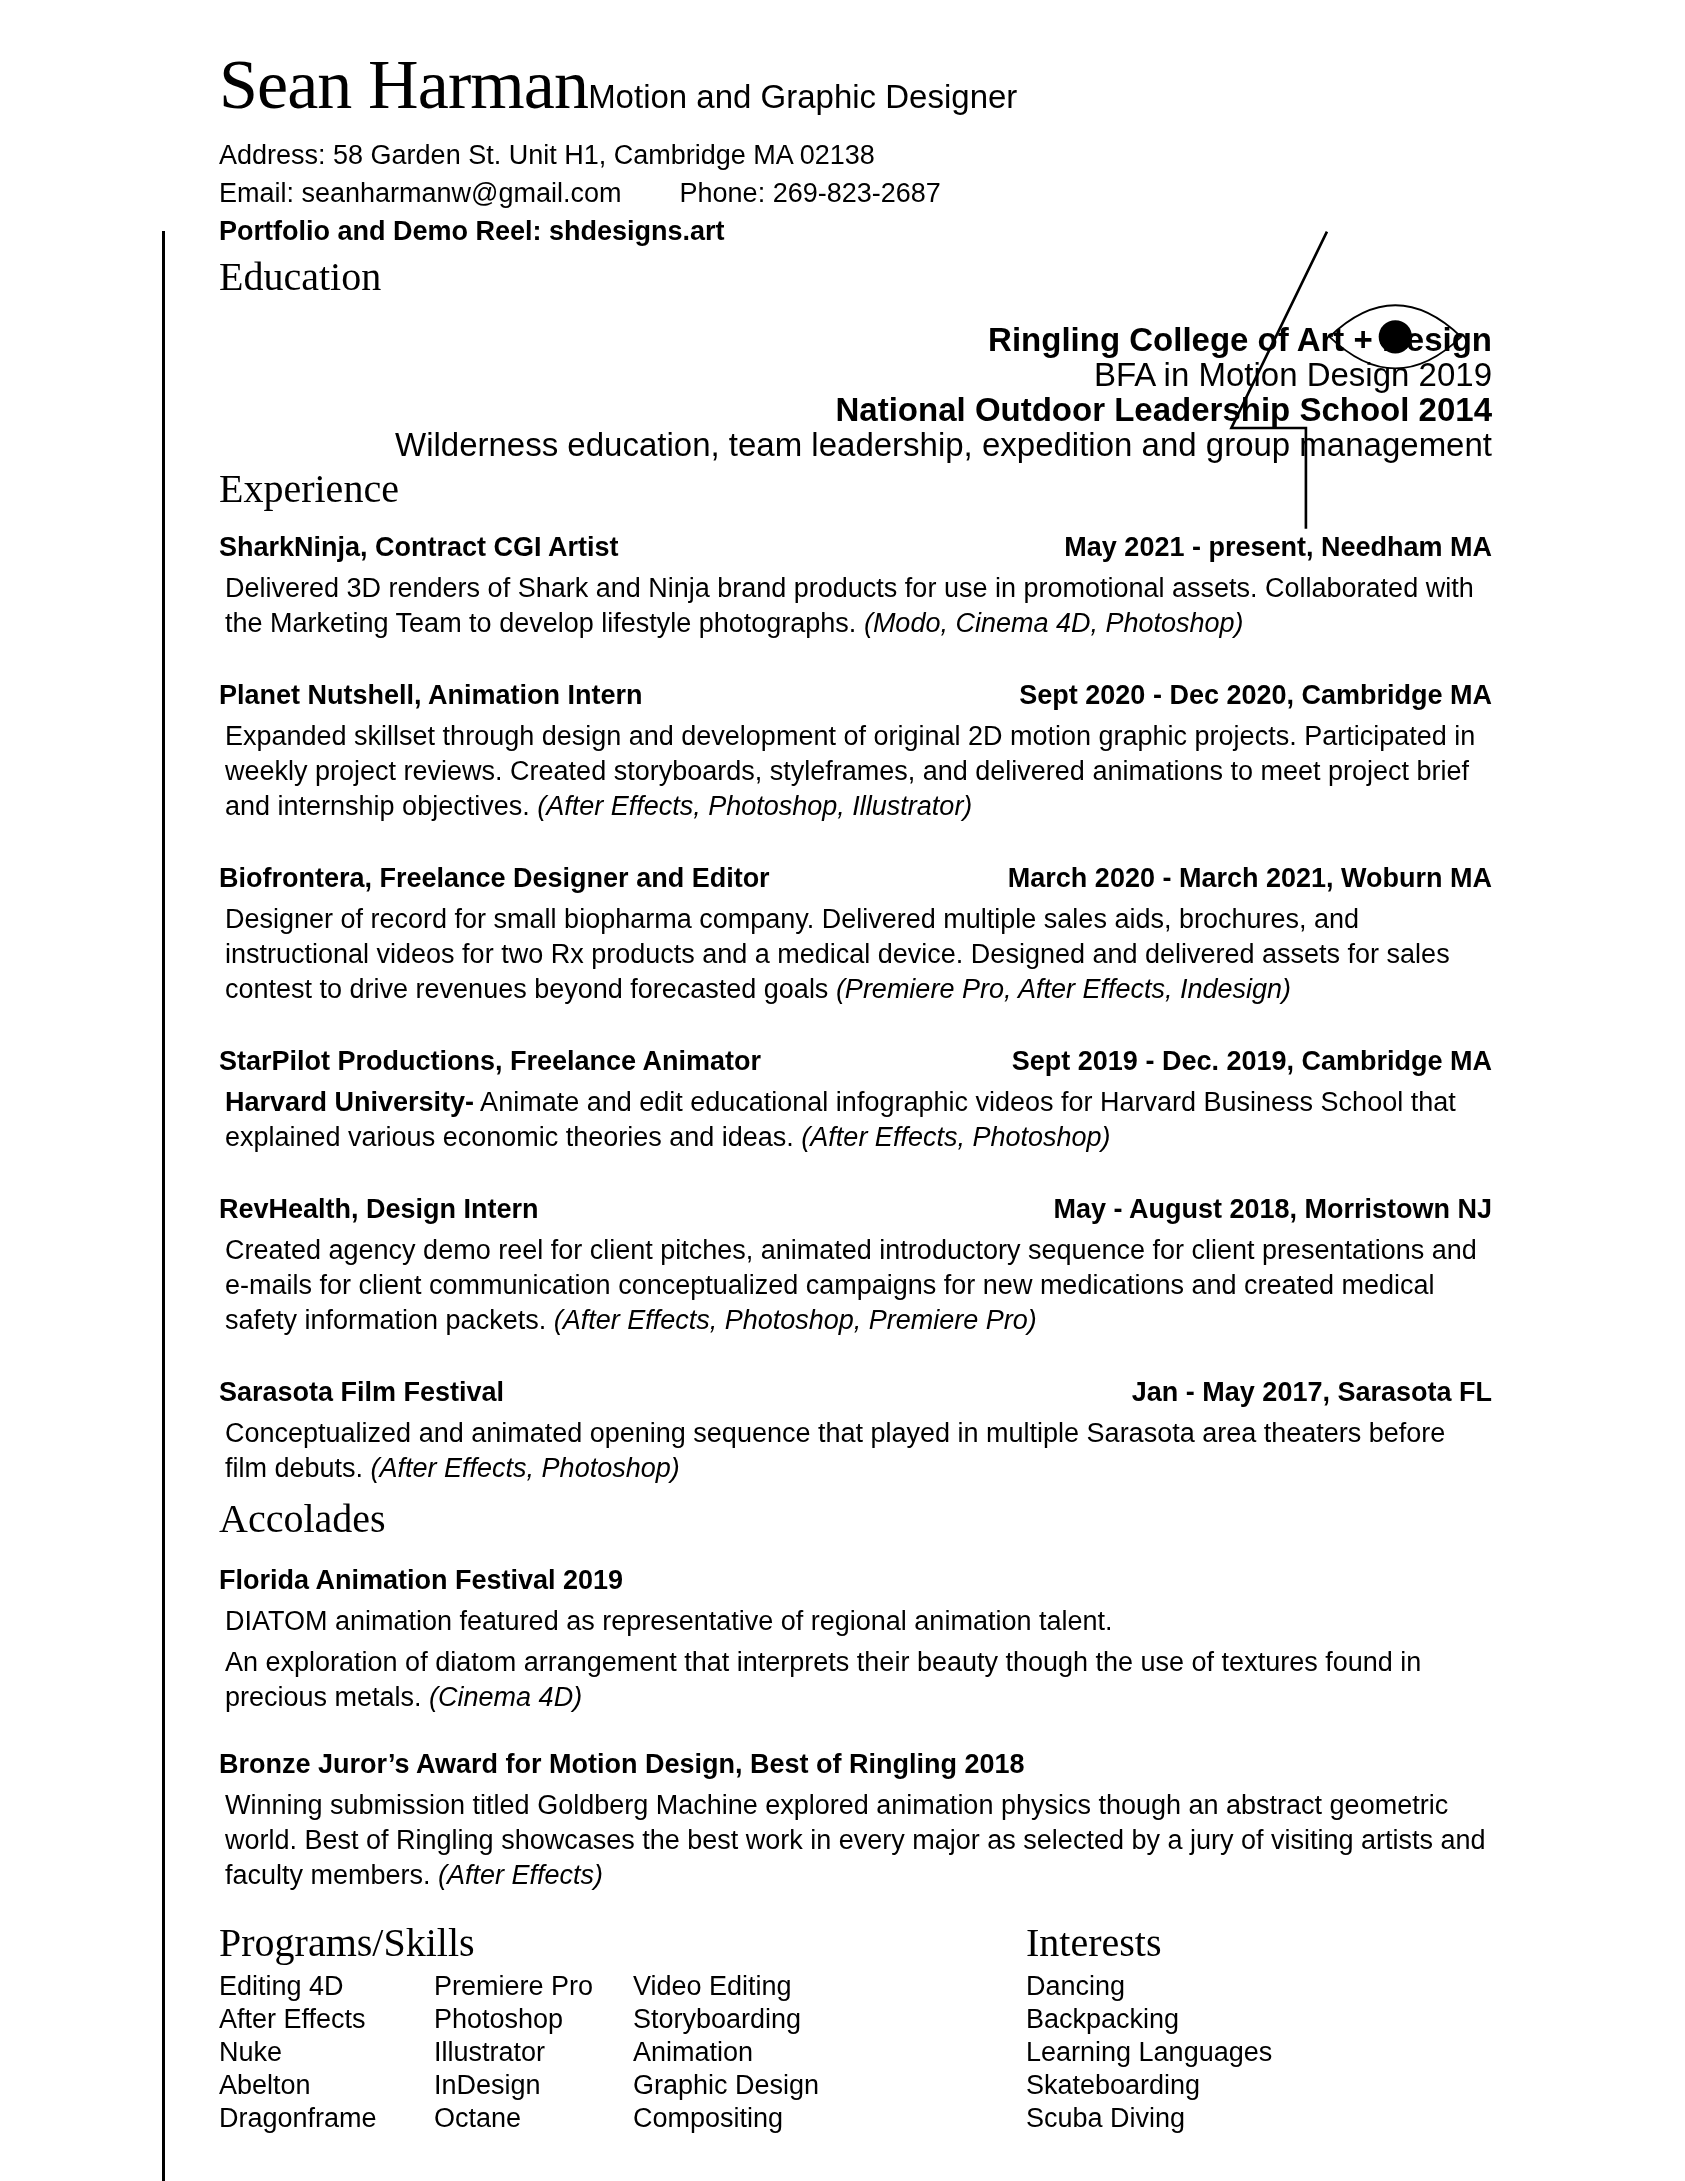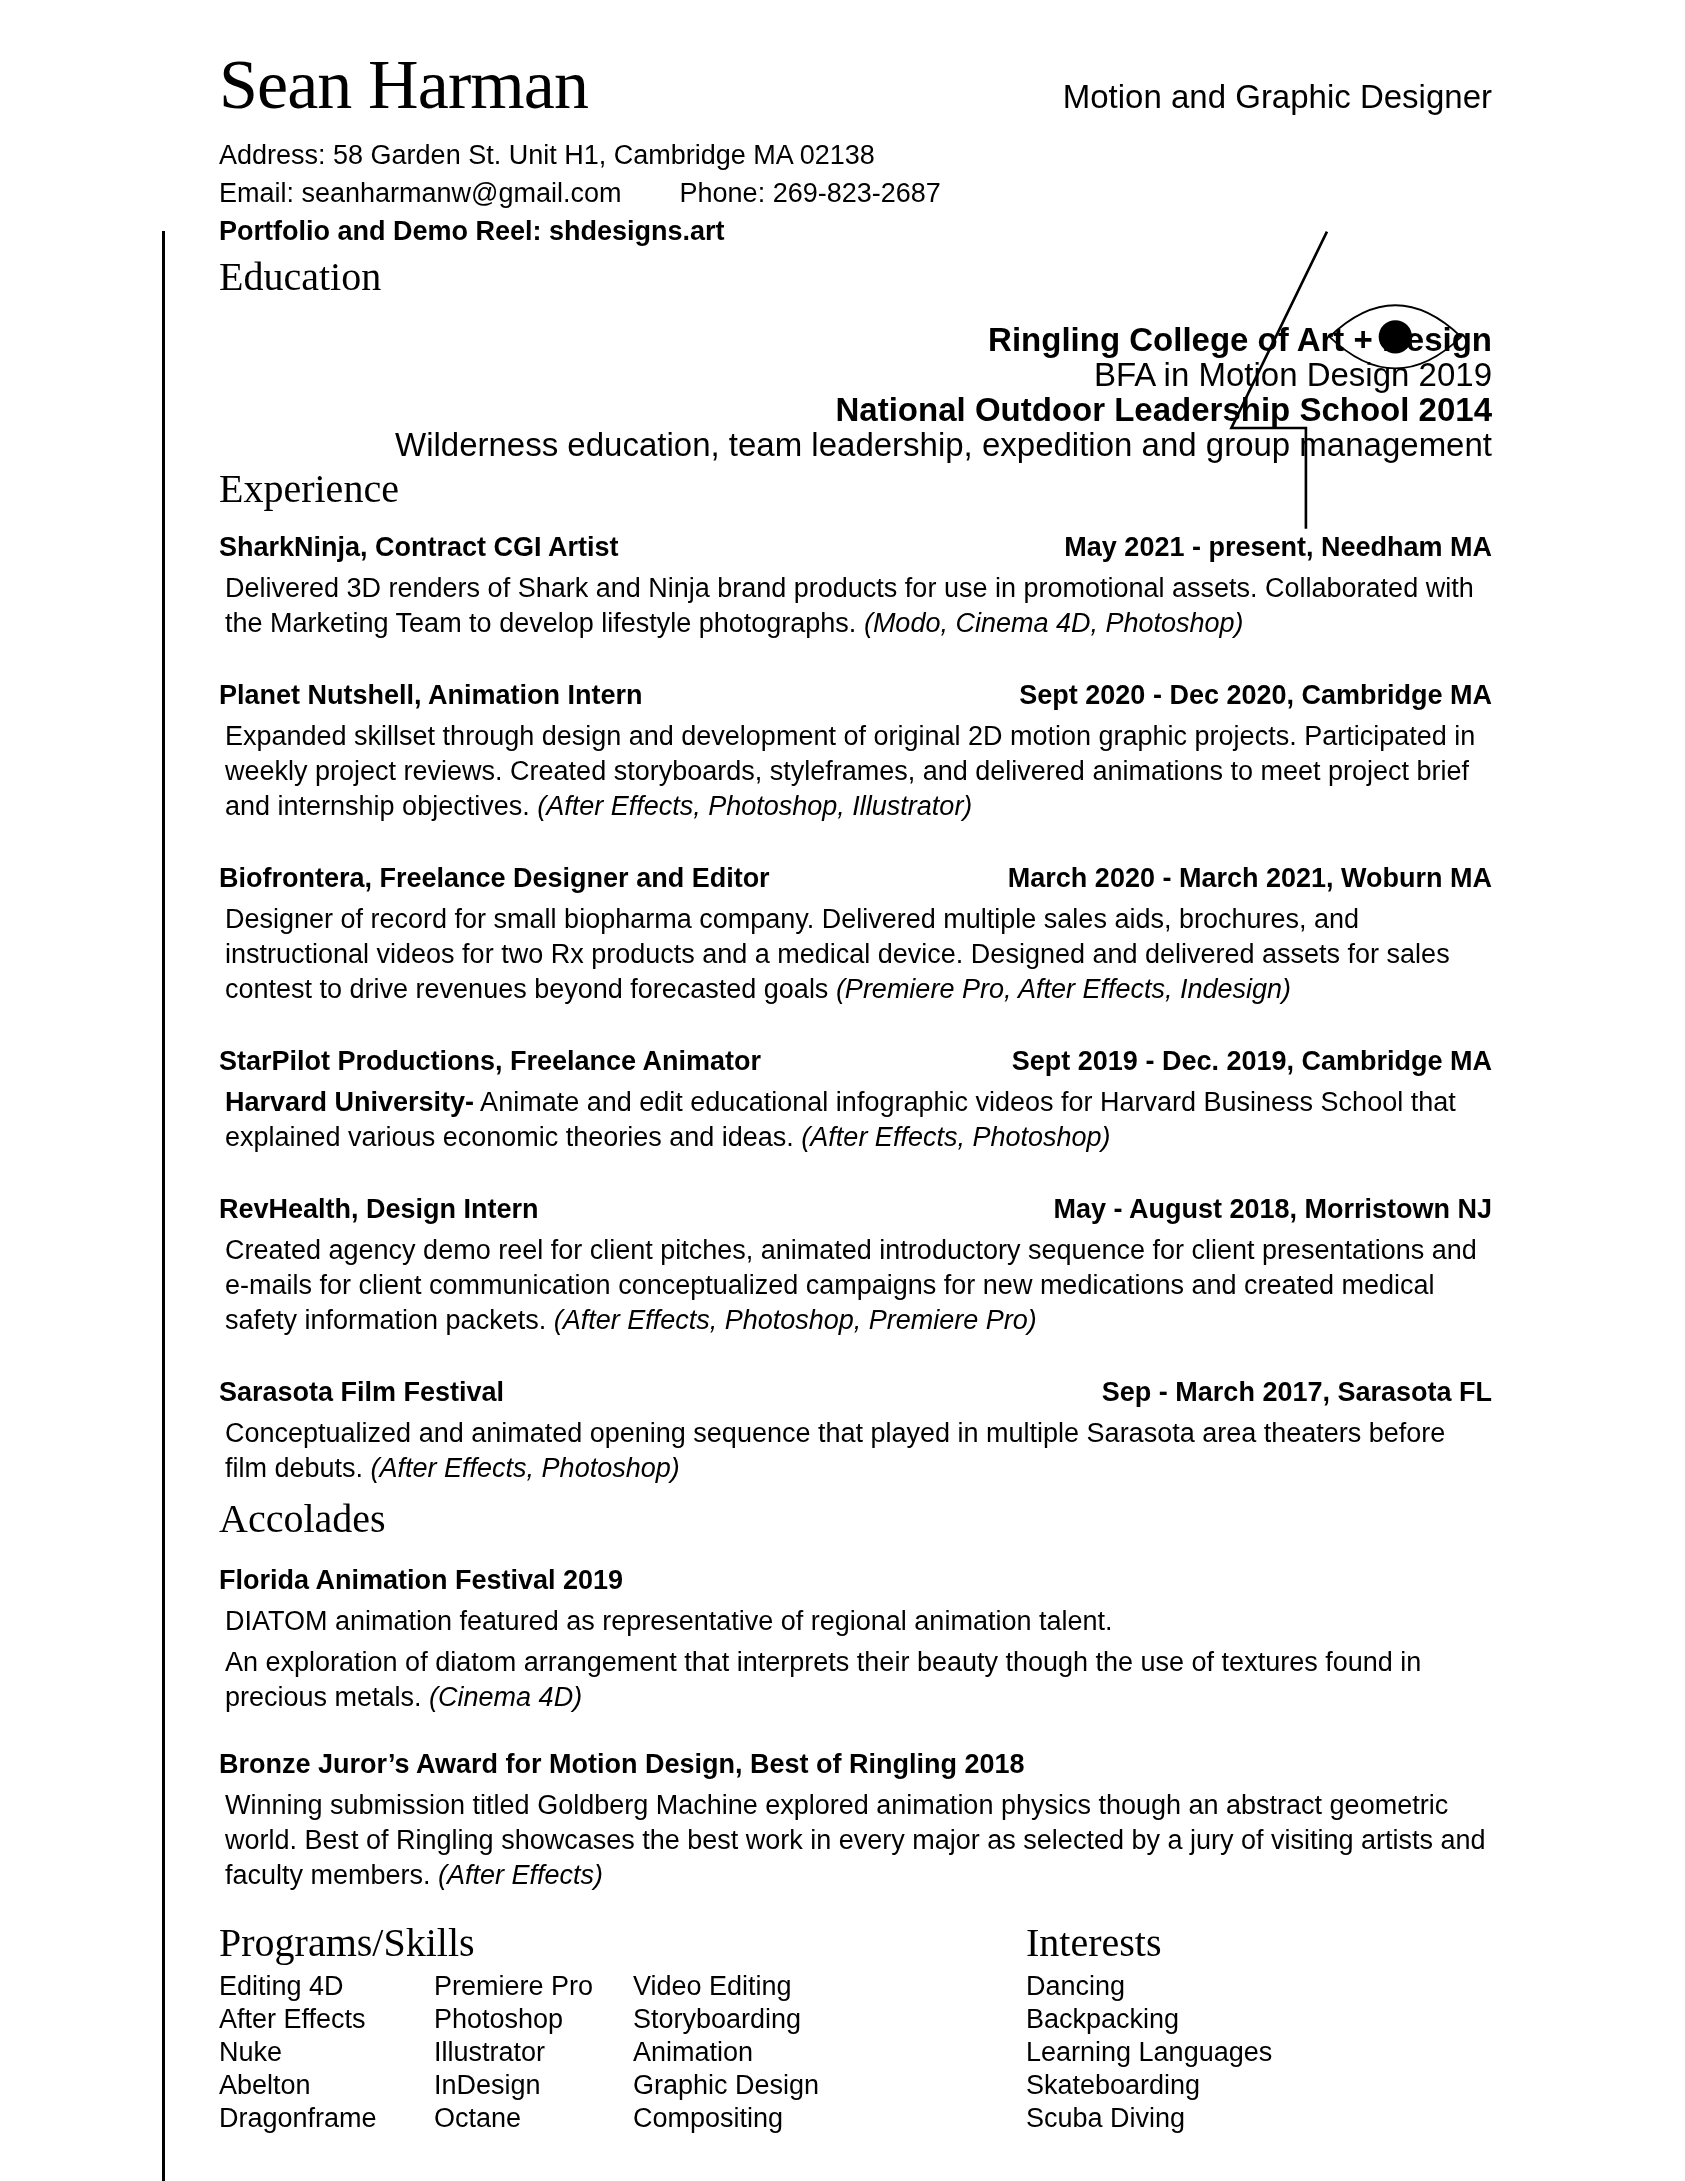--- a/index.html
+++ b/index.html
@@ -29,21 +29,21 @@
     top: 211px;
   }
   .content {
     position: absolute;
     left: 219px;
     top: 0;
     width: 1273px;
   }
   .header-row {
     display: flex;
-    justify-content: space-between;
+    justify-content: flex-start;
     align-items: baseline;
     margin-top: 46px;
   }
   h1.name {
     font-family: "Liberation Serif", serif;
     font-weight: 400;
     font-size: 70px;
     line-height: 77px;
     letter-spacing: -0.9px;
     margin: 0;
@@ -182,21 +182,21 @@
       <div class="job-head">
         <span>RevHealth, Design Intern</span>
         <span class="job-dates">May - August 2018, Morristown NJ</span>
       </div>
       <p class="job-body"><span class="bold"></span><span>Created agency demo reel for client pitches, animated introductory sequence for client presentations and e-mails for client communication conceptualized campaigns for new medications and created medical safety information packets.  </span><span class="italic">(After Effects, Photoshop, Premiere Pro)</span></p>
     </section>
 
     <section class="job">
       <div class="job-head">
         <span>Sarasota Film Festival</span>
-        <span class="job-dates">Sep - March 2017, Sarasota FL</span>
+        <span class="job-dates">Jan - May 2017, Sarasota FL</span>
       </div>
       <p class="job-body"><span class="bold"></span><span>Conceptualized and animated opening sequence that played in multiple Sarasota area theaters before film debuts. </span><span class="italic">(After Effects, Photoshop)</span></p>
     </section>
 
     <h2 class="section mt-accolades">Accolades</h2>
 
     <section class="accolade">
       <div class="acc-title">Florida Animation Festival 2019</div>
       <div class="acc-body">DIATOM animation featured as representative of regional animation talent.</div>
       <p class="acc-body"><span>An exploration of diatom arrangement that interprets their beauty though the use of textures found in precious metals. </span><span class="italic">(Cinema 4D)</span></p>

